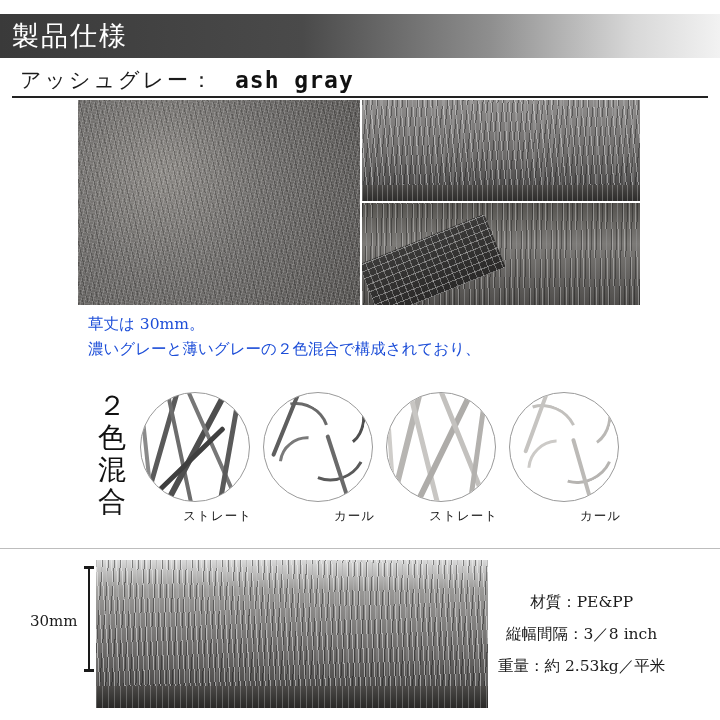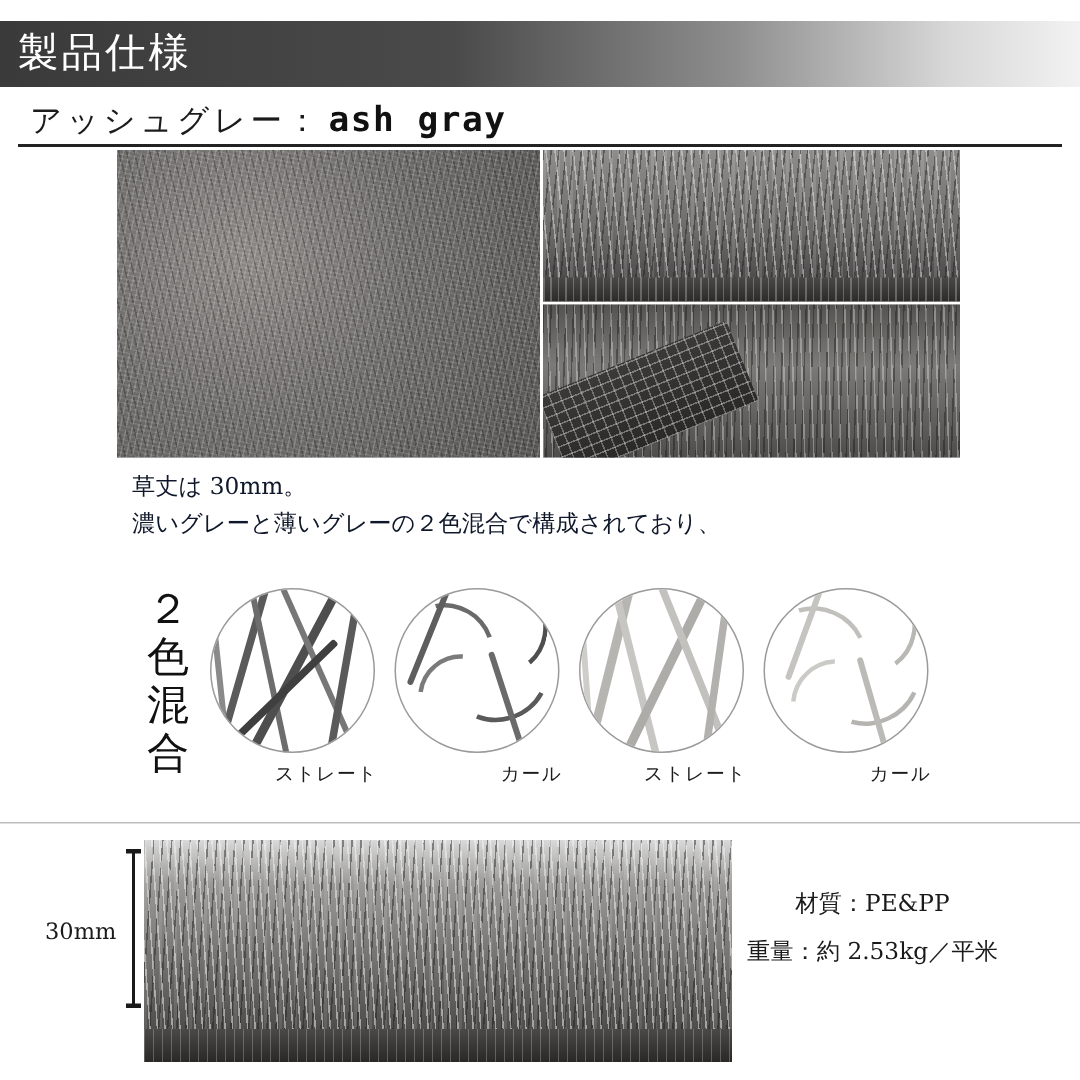--- a/index.html
+++ b/index.html
@@ -54,21 +54,21 @@
     color: #1b1b1b;
     letter-spacing: 3px;
     font-family: "DejaVu Serif", serif;
   }
   .colorname-en {
     font-size: 23px;
     color: #111111;
     font-weight: bold;
     letter-spacing: 1px;
     font-family: "DejaVu Sans Mono", monospace;
-    margin-left: 4px;
+    margin-left: 20px;
   }
   .underline-rule {
     position: absolute;
     left: 12px;
     top: 96px;
     width: 696px;
     height: 2px;
     background: #222222;
   }
 
@@ -140,21 +140,21 @@
   }
 
   
   .desc {
     position: absolute;
     left: 88px;
     top: 312px;
     width: 600px;
     font-size: 15.5px;
     line-height: 25px;
-    color: #0f172a;
+    color: #1d4ed8;
     font-family: "DejaVu Serif", serif;
   }
   .desc div { white-space: nowrap; }
 
   
   .mix-label {
     position: absolute;
     left: 92px;
     top: 390px;
     width: 40px;
@@ -389,16 +389,17 @@
 
   <div class="measure">
     <div class="cap-top"></div>
     <div class="line"></div>
     <div class="cap-bottom"></div>
   </div>
   <div class="measure-text">30mm</div>
 
   <div class="specs">
     <div>材質：PE&amp;PP</div>
+    <div>縦幅間隔：3／8 inch</div>
     <div>重量：約 2.53kg／平米</div>
   </div>
 
 </div>
 
 </body></html>

